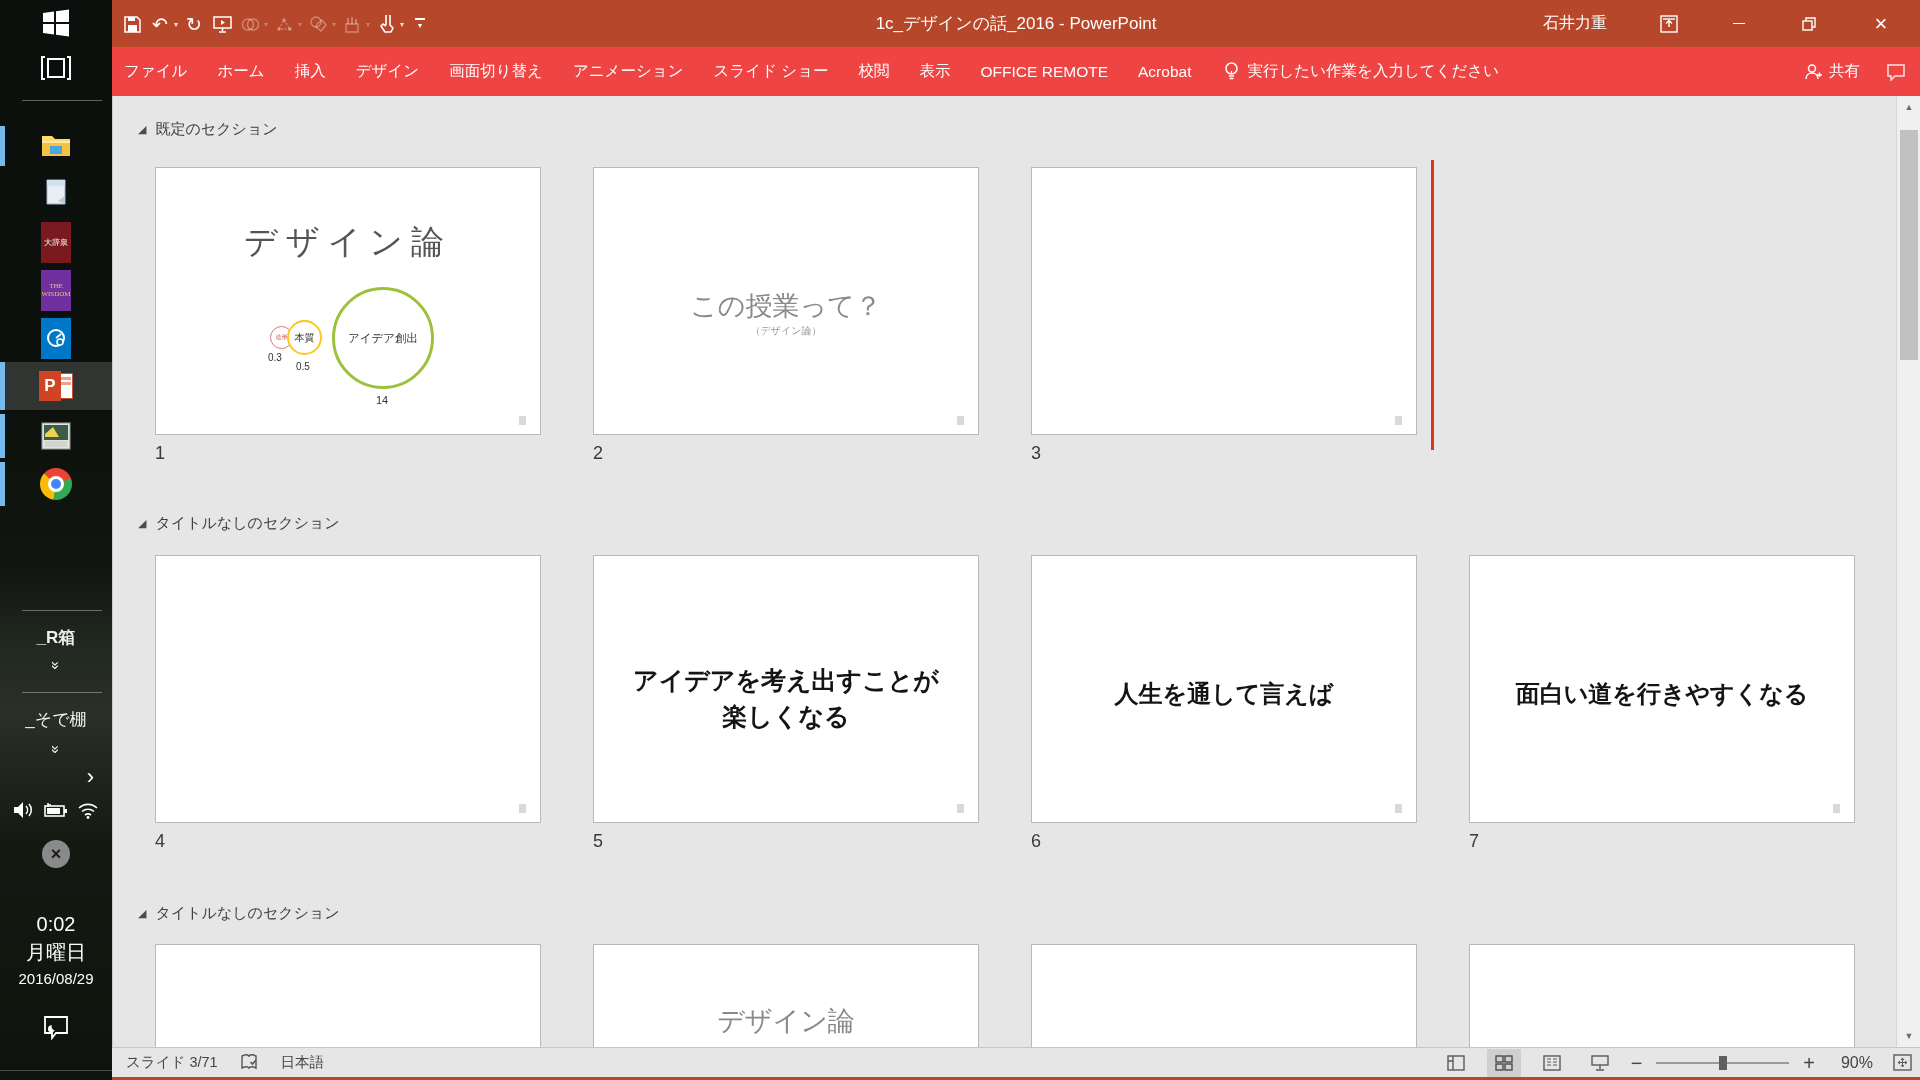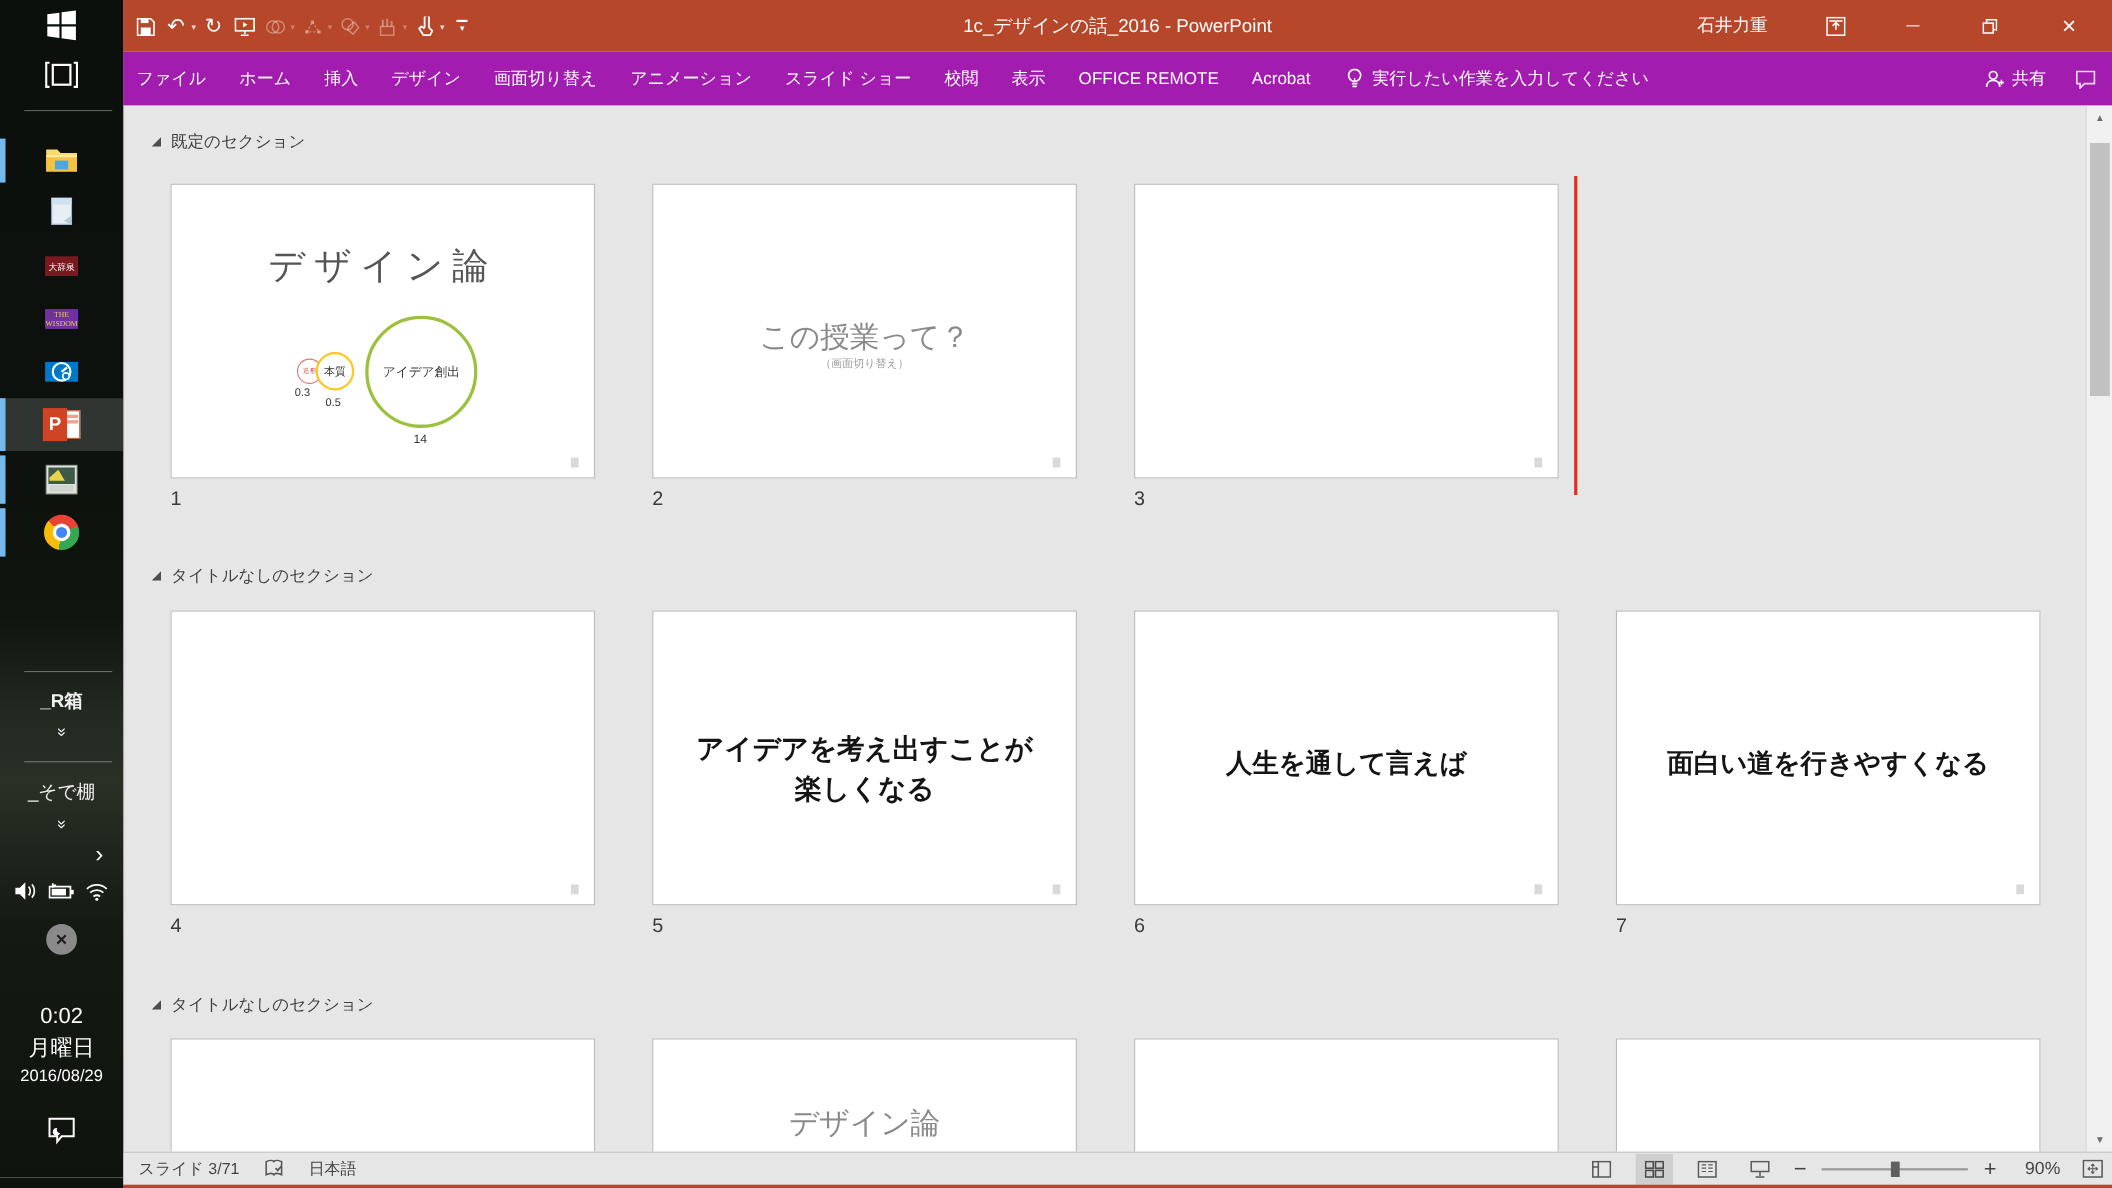--- a/index.html
+++ b/index.html
@@ -10,37 +10,37 @@
   
   #taskbar { position:absolute; left:0; top:0; width:112px; height:1080px;
     background:linear-gradient(180deg,#0b100c 0%,#0c110d 38%,#10150f 52%,#222921 60%,#2a3026 66%,#141a12 78%,#0e130d 100%);
     z-index:5; }
   .tb-item { position:absolute; left:0; width:112px; display:flex; align-items:center; justify-content:center; }
   .tb-indicator { position:absolute; left:0; width:5px; background:#76B9ED; }
   .tb-active-bg { position:absolute; left:0; width:112px; background:rgba(120,120,120,0.35); }
   .tb-divider { position:absolute; left:22px; width:80px; height:1px; background:rgba(255,255,255,0.35); }
   .tb-label { color:#f0f0f0; font-size:17px; }
   .tb-chev { color:#ffffff; font-size:15px; transform:rotate(90deg); letter-spacing:-2px; }
-  .tb-sq { width:30px; height:18px; display:flex; align-items:center; justify-content:center; text-align:center; }
+  .tb-sq { width:30px; height:41px; display:flex; align-items:center; justify-content:center; text-align:center; }
   .clock { color:#ffffff; font-size:20px; }
 
   
   #titlebar { position:absolute; left:112px; top:0; width:1808px; height:47px; background:#B7472A; }
   #qat { position:absolute; left:8px; top:4px; height:40px; display:flex; align-items:center; gap:4px; }
   .qat-btn { width:24px; height:26px; display:flex; align-items:center; justify-content:center; color:#ffffff; }
   .qat-btn.dis { color:rgba(255,255,255,0.35); }
   .qat-caret { color:rgba(255,255,255,0.8); font-size:8px; margin-left:-2px; }
   .qat-caret.dis { color:rgba(255,255,255,0.3); }
   .qat-glyph { font-size:19px; font-family:"DejaVu Sans",sans-serif; }
   #win-title { position:absolute; left:0; right:0; top:0; height:47px; display:flex; align-items:center; justify-content:center;
     color:#ffffff; font-size:17px; pointer-events:none; }
   .title-right { position:absolute; top:0; height:47px; display:flex; align-items:center; justify-content:center; color:#fff; }
 
   
-  #tabrow { position:absolute; left:112px; top:47px; width:1808px; height:49px; background:#a21caf;
+  #tabrow { position:absolute; left:112px; top:47px; width:1808px; height:49px; background:#ef4444;
     display:flex; align-items:center; color:#ffffff; font-size:15.5px; }
   .rtab { padding:0 15px; height:49px; display:flex; align-items:center; white-space:nowrap; cursor:default; }
   #tellme { display:flex; align-items:center; gap:8px; margin-left:18px; color:#ffffff; white-space:nowrap; }
   #ribbon-right { margin-left:auto; display:flex; align-items:center; gap:26px; margin-right:14px; }
   .share-wrap { display:flex; align-items:center; gap:7px; }
 
   
   #content { position:absolute; left:112px; top:96px; width:1784px; height:951px; background:#E6E6E6;
     overflow:hidden; border-left:1px solid #c9c9c9; }
   .section-hdr { position:absolute; display:flex; align-items:center; gap:9px; color:#3f3f3f; font-size:15px; }
@@ -391,21 +391,21 @@
       <span style="font-size:11.5px;color:#333;">アイデア創出</span>
     </div>
     <div class="c-val" style="left:112px;top:184px;font-size:10px;">0.3</div>
     <div class="c-val" style="left:140px;top:193px;font-size:10px;">0.5</div>
     <div class="c-val" style="left:220px;top:226px;font-size:11px;">14</div>
     <div class="corner-mark"></div>
   </div>
 
   <div class="slide" style="left:480px;top:71px;">
     <div class="abs thin-jp" style="left:0;right:0;top:120px;text-align:center;font-size:27px;">この授業って？</div>
-    <div class="abs thin-jp" style="left:0;right:0;top:156px;text-align:center;font-size:10px;color:#9a9a9a;">（画面切り替え）</div>
+    <div class="abs thin-jp" style="left:0;right:0;top:156px;text-align:center;font-size:10px;color:#9a9a9a;">（デザイン論）</div>
     <div class="corner-mark"></div>
   </div>
 
   <div class="slide" style="left:918px;top:71px;">
     <div class="corner-mark"></div>
   </div>
 
   <div id="insert-line" style="left:1318px;top:64px;height:290px;"></div>
 
   <div class="slide-num" style="left:42px;top:347px;">1</div>

